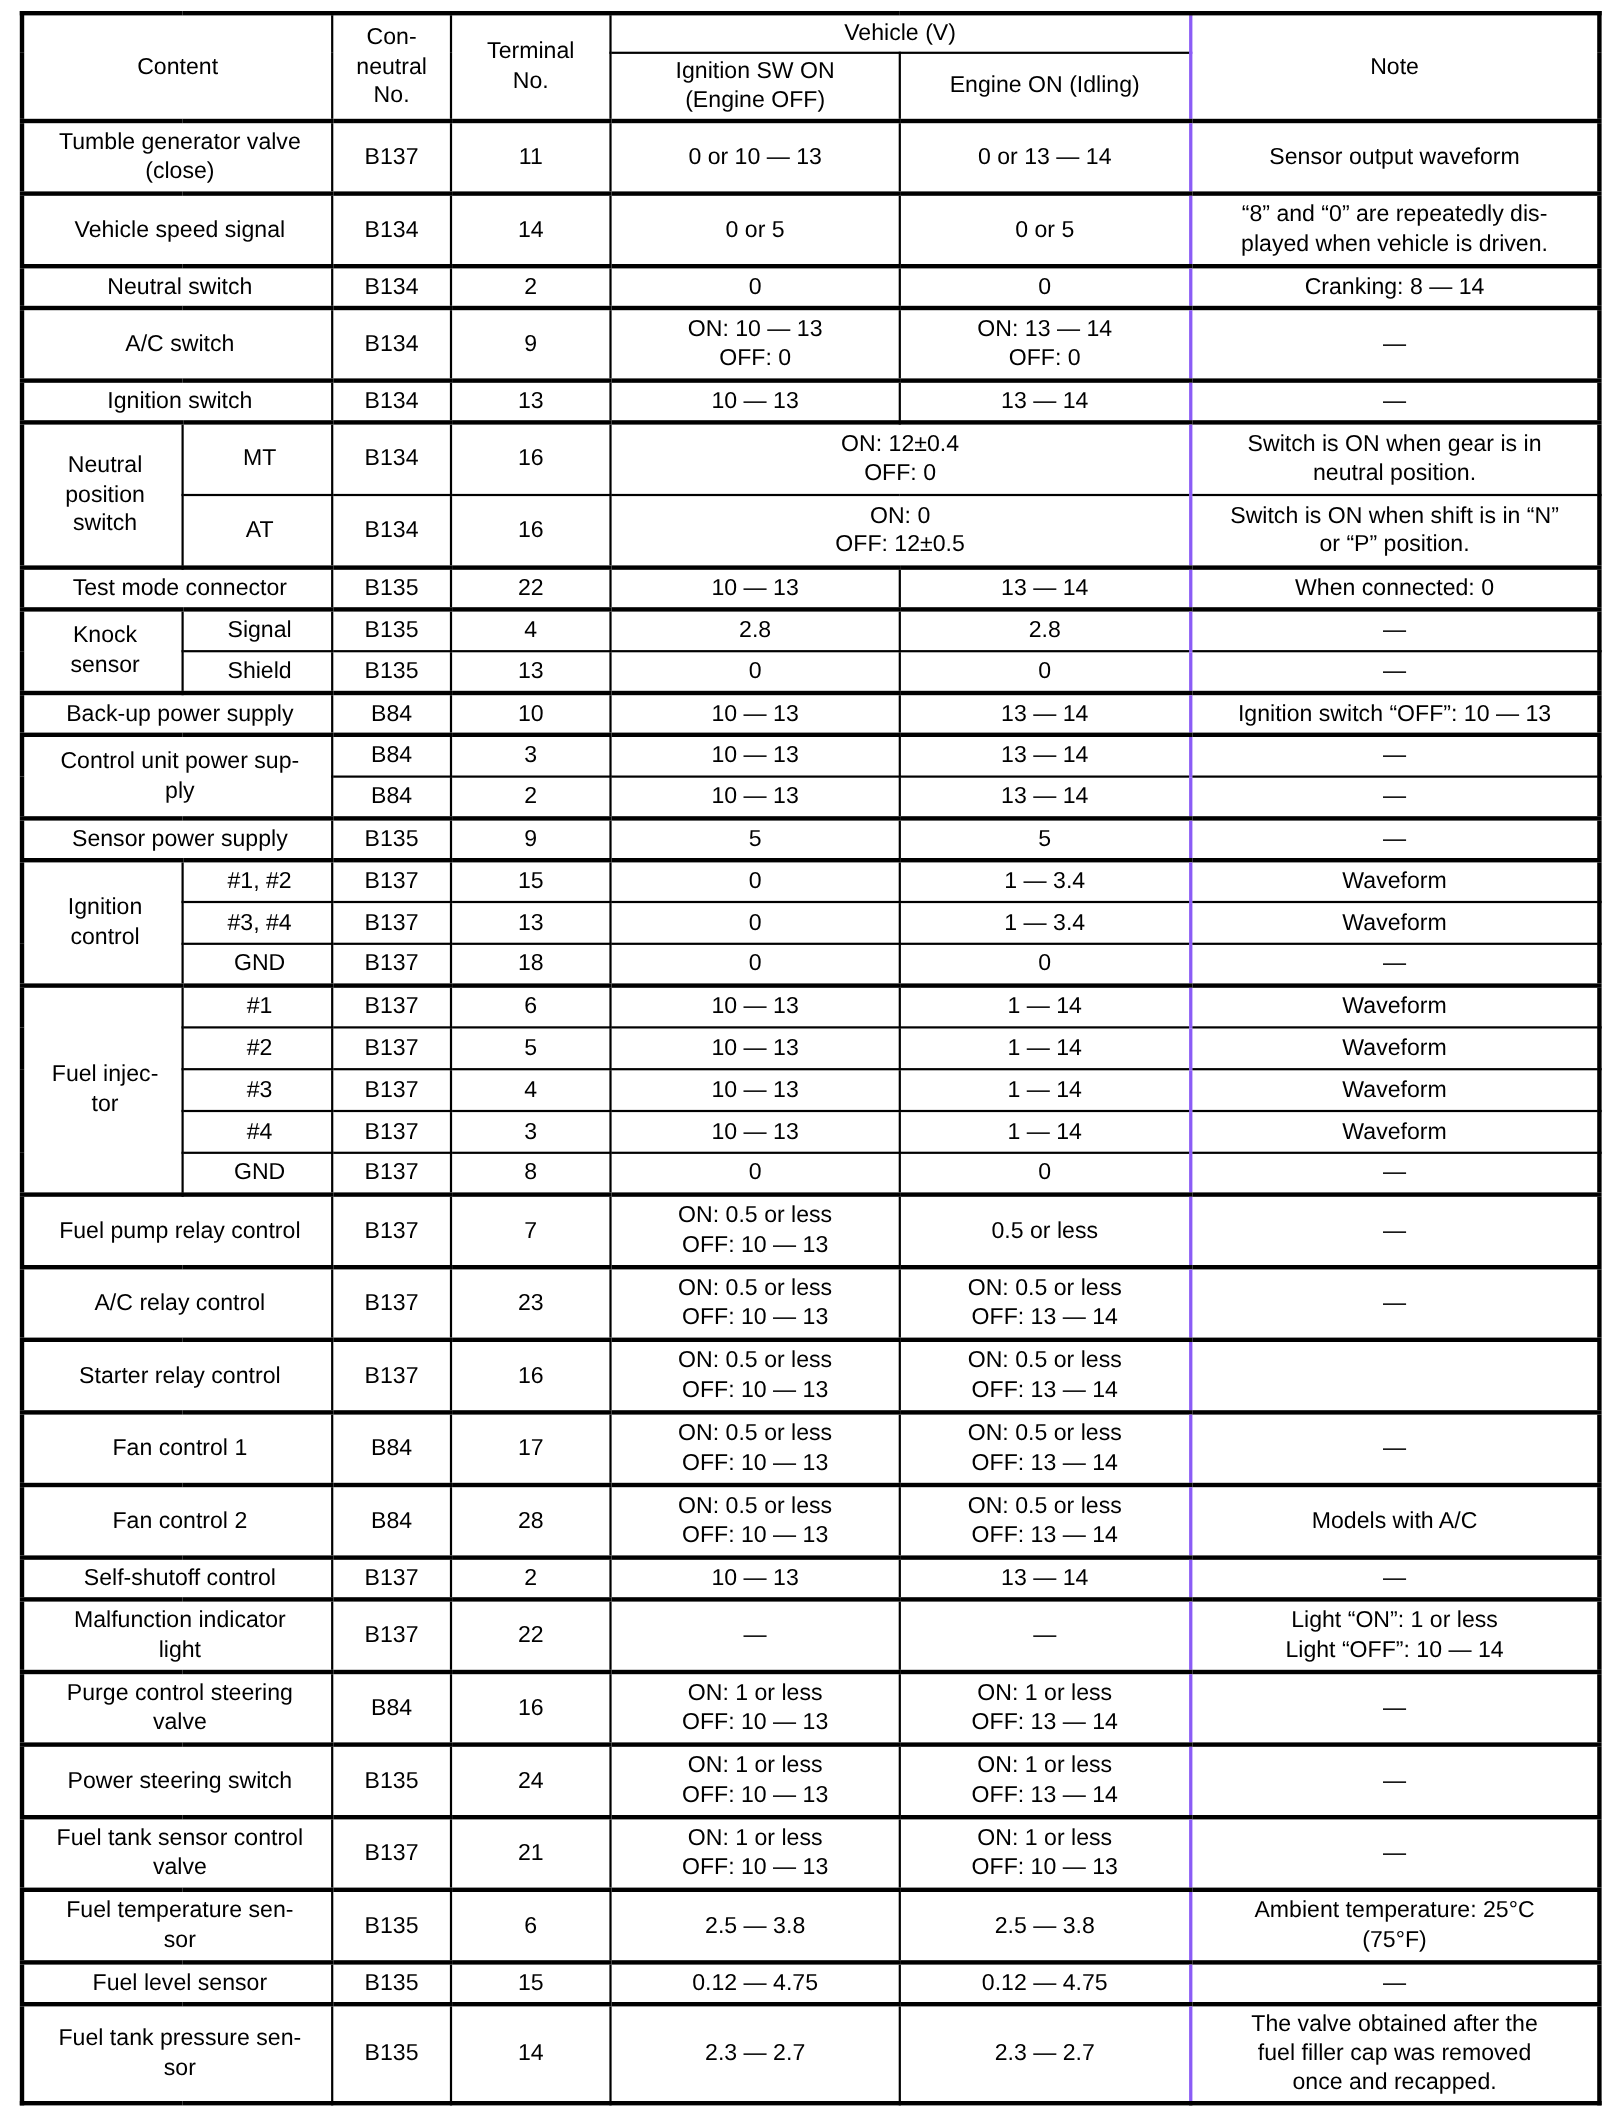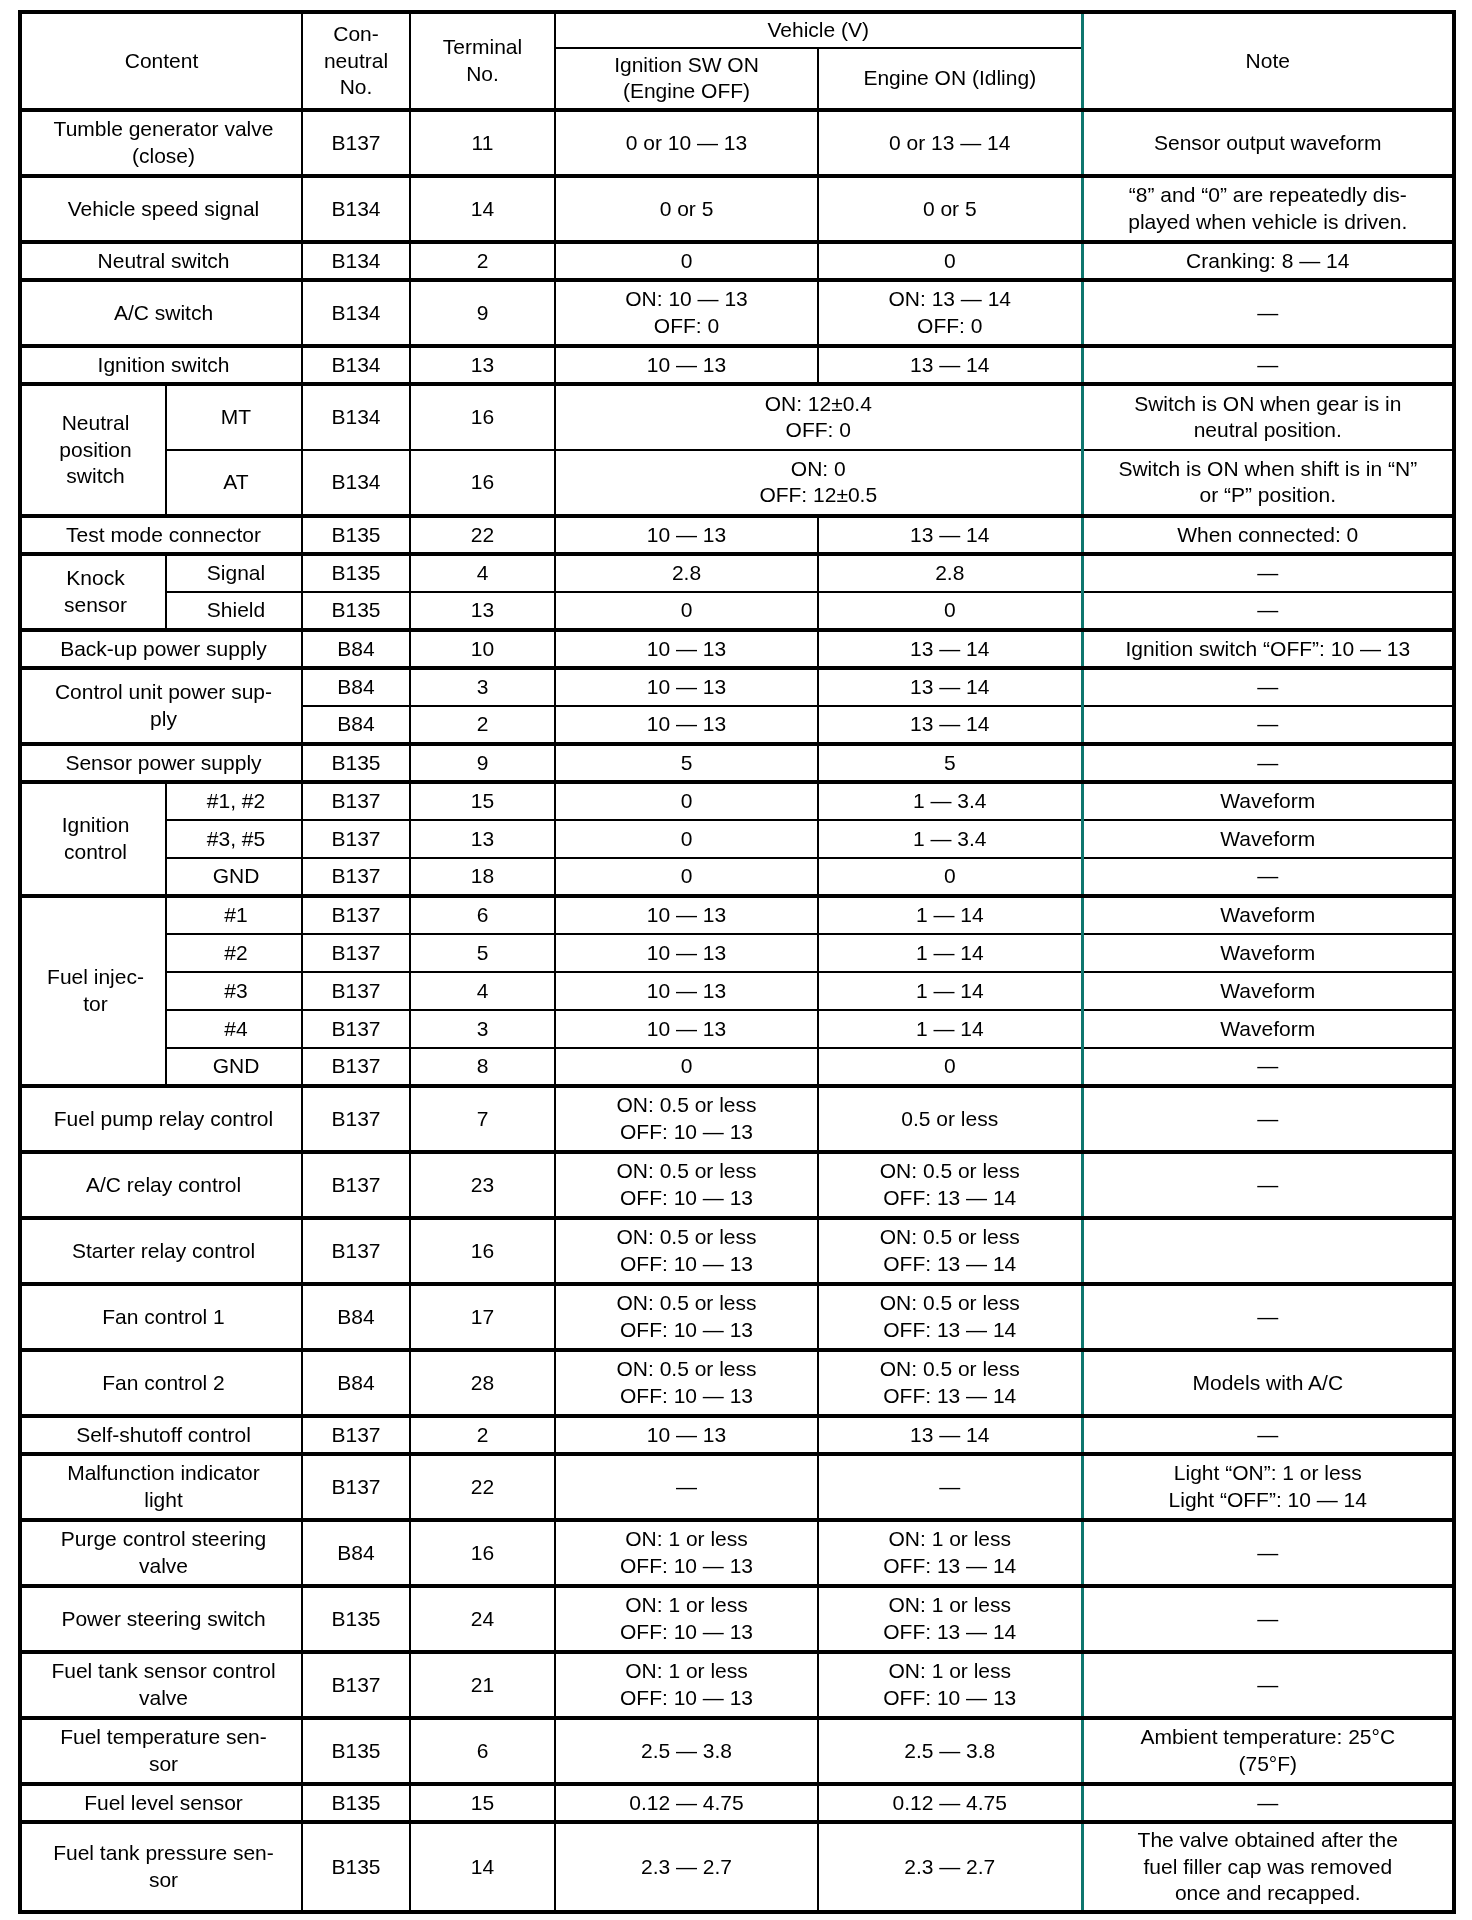--- a/index.html
+++ b/index.html
@@ -7,21 +7,21 @@
   .sheet { padding:10px 0 0 18px; }
   table { border-collapse:collapse; table-layout:fixed; width:1434px; border:4px solid #000; }
   th, td {
     border:2px solid #000;
     font-size:21px; line-height:1.27; font-weight:400;
     text-align:center; vertical-align:middle;
     white-space:pre-line; padding:3px 6px; overflow:hidden;
   }
   .left { text-align:center; padding-left:10px; }
   tr.grp > th, tr.grp > td { border-top:4px solid #000; }
-  .note-b { border-left:3px solid #0f766e; }
+  .note-b { border-left:3px solid #8b5cf6; }
   .hh1 { height:30px; }
   .hh2 { height:58px; }
   .h1 { height:38px; }
   .h2 { height:66px; }
   .h3 { height:88px; }
 </style>
 </head>
 <body>
 
 <div class="sheet">
@@ -187,21 +187,21 @@
     <td class="left" rowspan="3">Ignition
 control</td>
     <td class="left">#1, #2</td>
     <td>B137</td>
     <td>15</td>
     <td>0</td>
     <td>1 — 3.4</td>
     <td class="note-b">Waveform</td>
   </tr>
   <tr class="h1">
-    <td class="left">#3, #5</td>
+    <td class="left">#3, #4</td>
     <td>B137</td>
     <td>13</td>
     <td>0</td>
     <td>1 — 3.4</td>
     <td class="note-b">Waveform</td>
   </tr>
   <tr class="h1">
     <td class="left">GND</td>
     <td>B137</td>
     <td>18</td>

